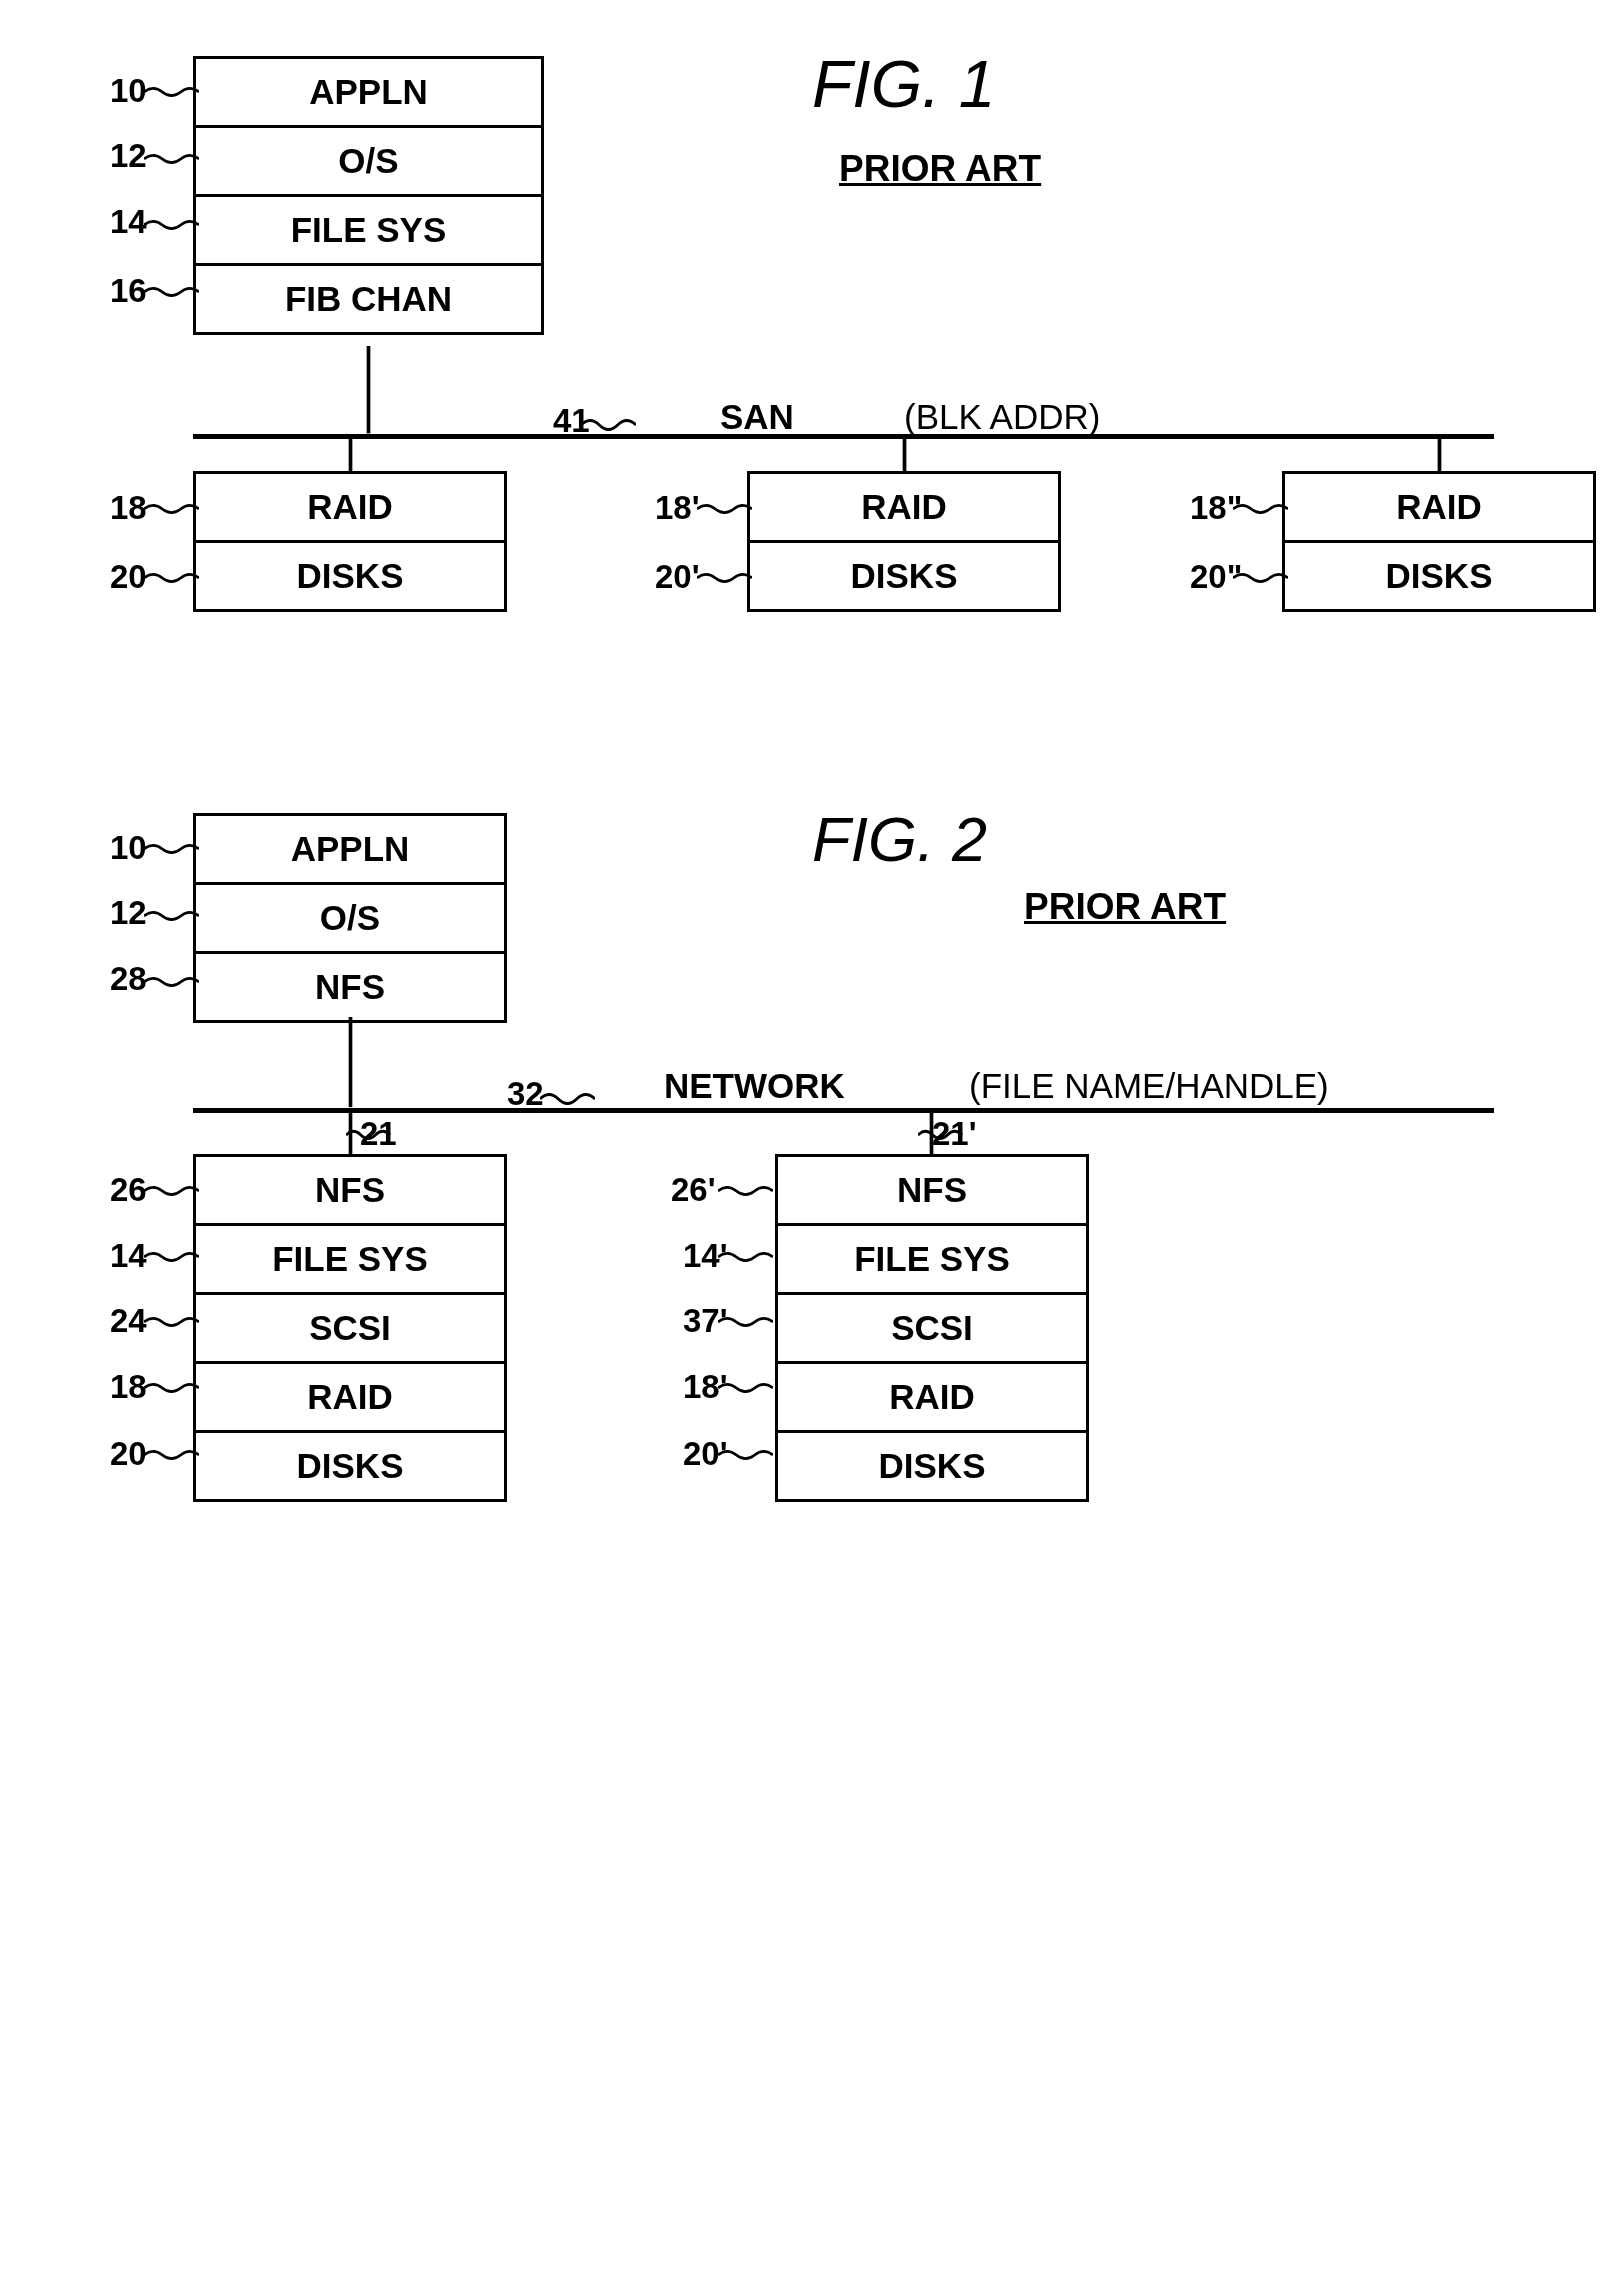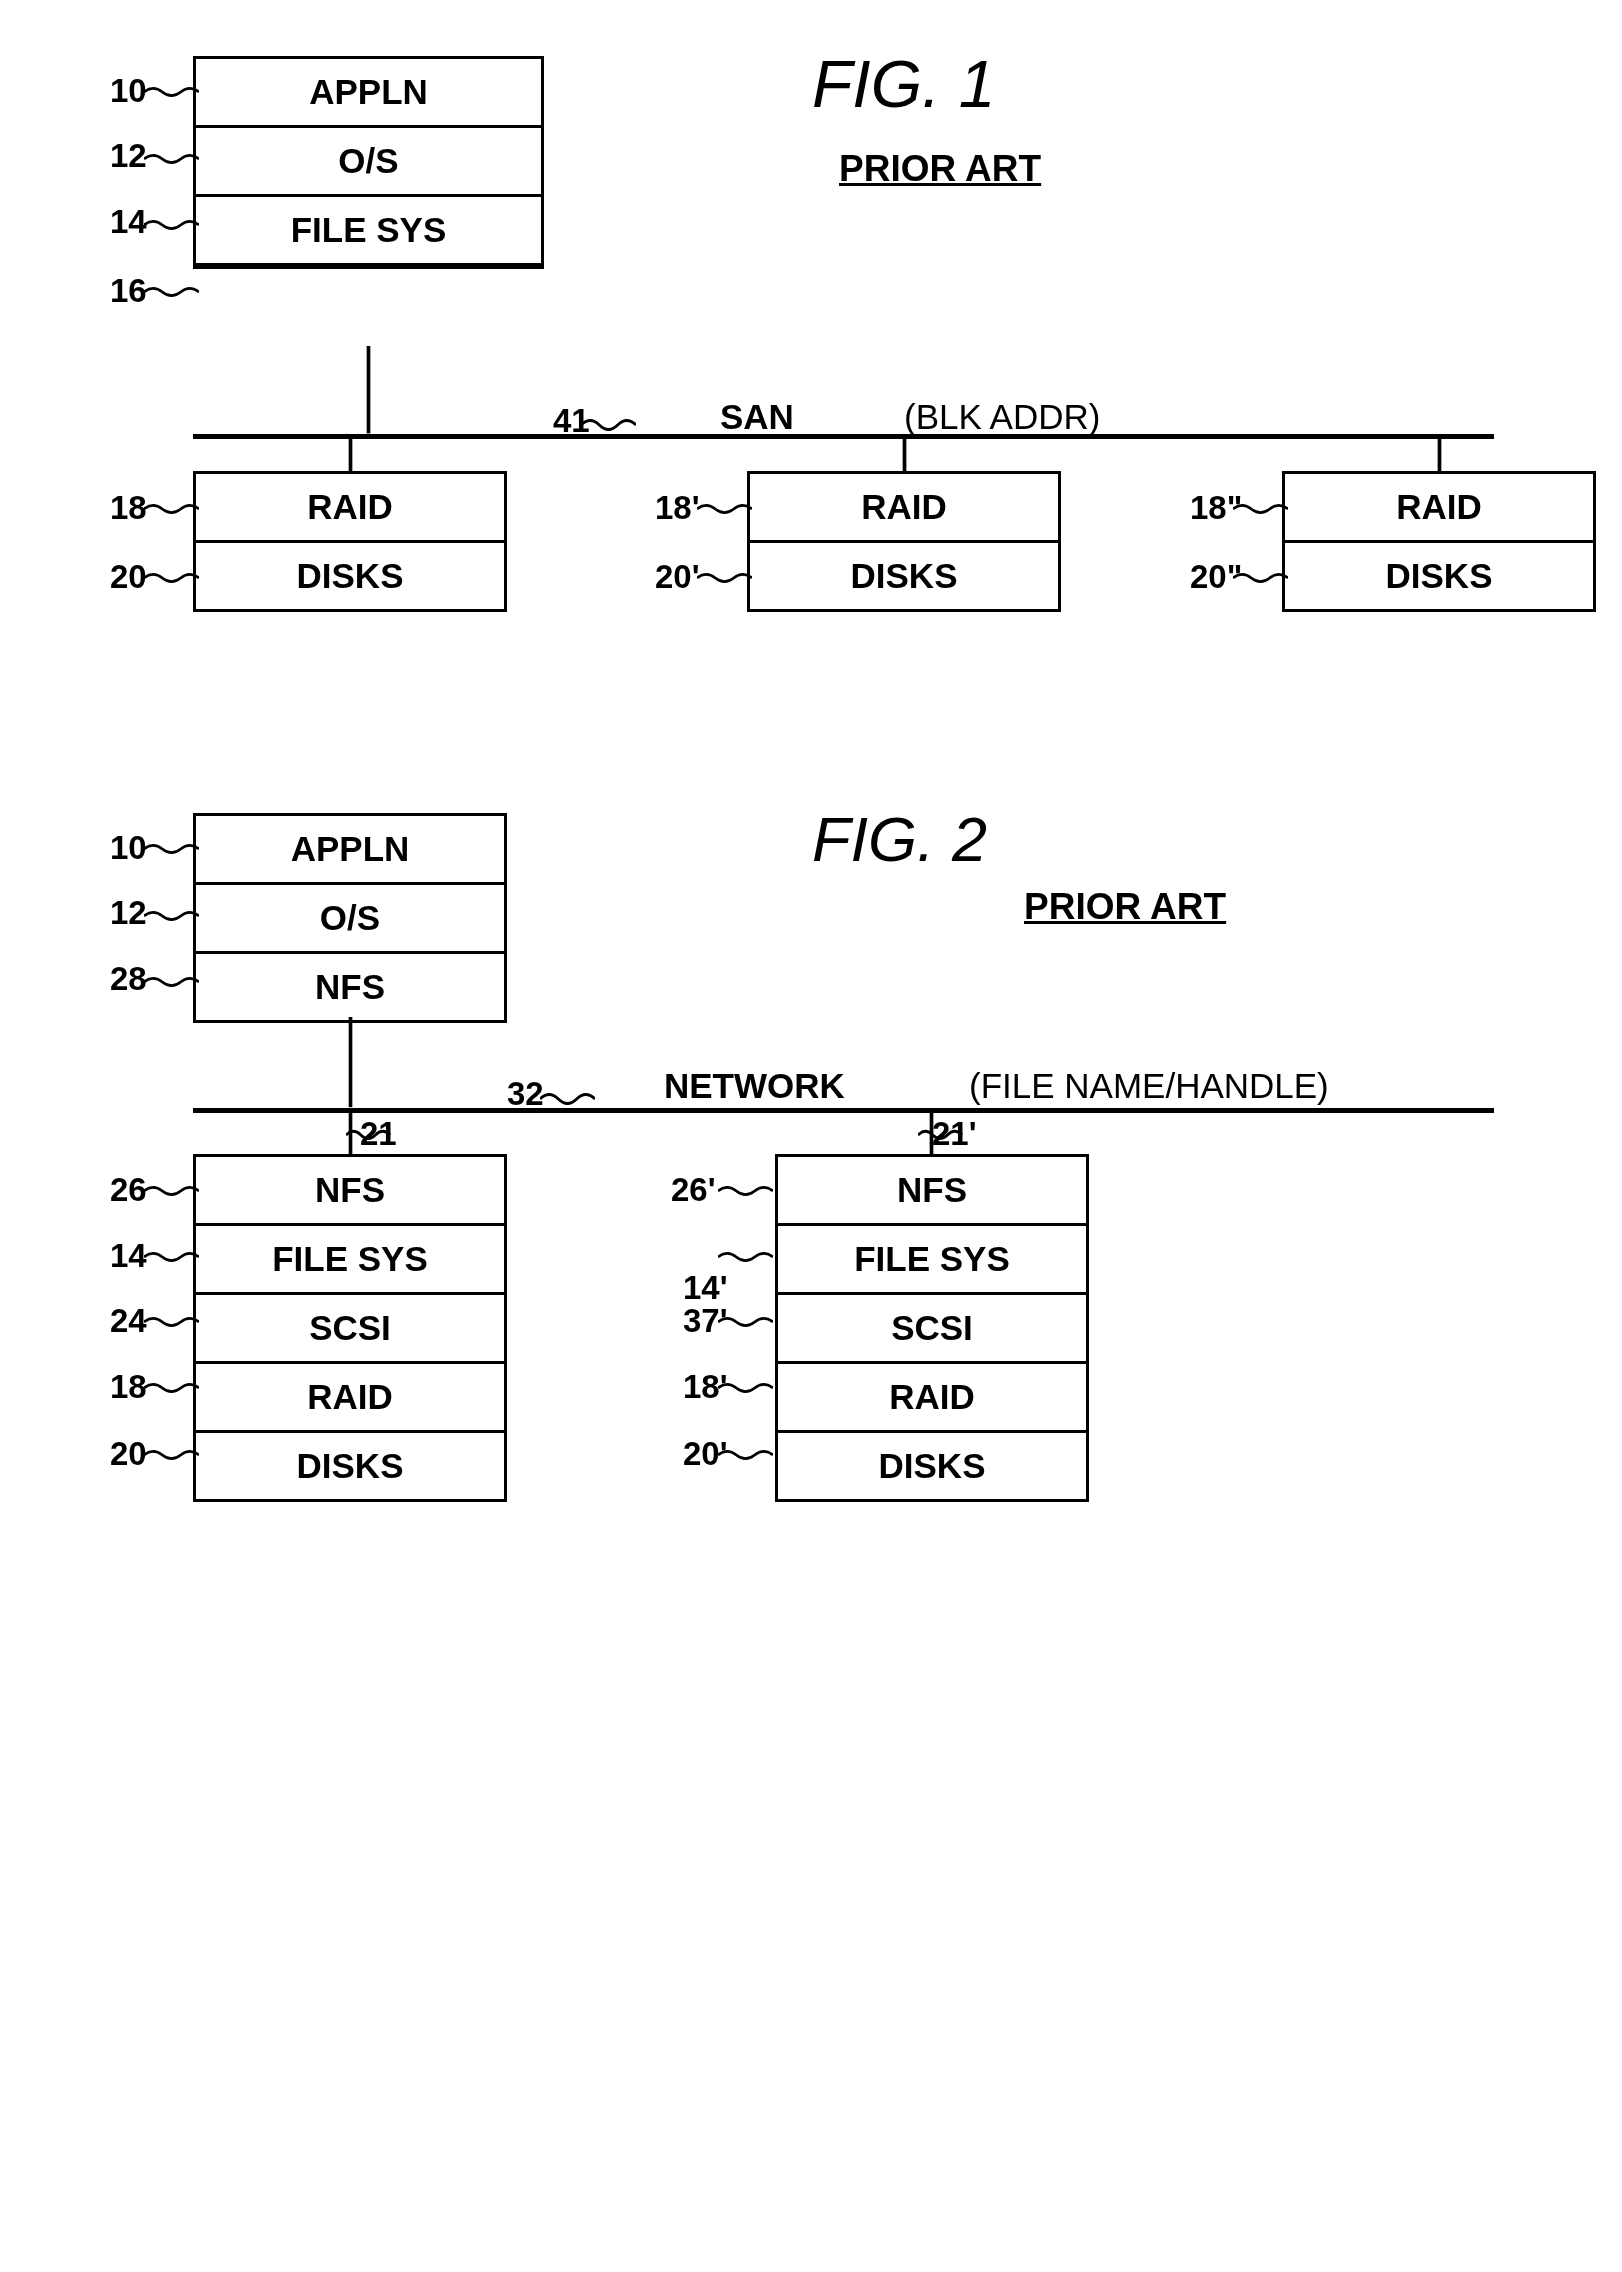--- a/index.html
+++ b/index.html
@@ -32,20 +32,21 @@
 
     <div style="position:absolute; top:35px; left:55px; font-size:33px; font-weight:bold;">10</div>
     <div style="position:absolute; top:100px; left:55px; font-size:33px; font-weight:bold;">12</div>
     <div style="position:absolute; top:166px; left:55px; font-size:33px; font-weight:bold;">14</div>
     <div style="position:absolute; top:235px; left:55px; font-size:33px; font-weight:bold;">16</div>
 
     <div style="position:absolute; top:18.5px; left:138px; width:351px; border:3.7px solid #000; display:flex; flex-direction:column;">
       <div style="border-bottom:3.7px solid #000; text-align:center; font-size:35px; font-weight:bold; padding:13px 9.2px;">APPLN</div>
       <div style="border-bottom:3.7px solid #000; text-align:center; font-size:35px; font-weight:bold; padding:13px 9.2px;">O/S</div>
       <div style="border-bottom:3.7px solid #000; text-align:center; font-size:35px; font-weight:bold; padding:13px 9.2px;">FILE SYS</div>
+      <div style="text-align:center; font-size:35px; font-weight:bold; padding:13px 9.2px;">FIB CHAN</div>
     </div>
 
     <div style="position:absolute; top:397px; left:138px; right:74px; height:4.6px; background:#000;"></div>
 
     <div style="position:absolute; top:365px; left:498px; font-size:33px; font-weight:bold;">41</div>
 
     <svg style="position:absolute; top:374px; left:526px;" width="55" height="28" viewBox="0 0 60 30">
       <path d="M0,15 Q10,5 20,15 Q30,25 40,15 Q50,5 60,15" stroke="#000" stroke-width="3" fill="none"></path>
     </svg>
 
@@ -212,21 +213,21 @@
     <svg style="position:absolute; top:317px; left:277px;" width="37" height="46" viewBox="0 0 40 50">
       <line x1="20" y1="0" x2="20" y2="48" stroke="#000" stroke-width="4"></line>
     </svg>
 
     <div style="position:absolute; top:321px; left:877px; font-size:33px; font-weight:bold;">21'</div>
     <svg style="position:absolute; top:330px; left:863px;" width="46" height="22" viewBox="0 0 50 24">
       <path d="M0,12 Q8,4 16,12 Q24,20 32,12 Q40,4 48,12" stroke="#000" stroke-width="3" fill="none"></path>
     </svg>
 
     <div style="position:absolute; top:377px; left:616px; font-size:33px; font-weight:bold;">26'</div>
-    <div style="position:absolute; top:443px; left:628px; font-size:33px; font-weight:bold;margin-top:32px;">14'</div>
+    <div style="position:absolute; top:443px; left:628px; font-size:33px; font-weight:bold;">14'</div>
     <div style="position:absolute; top:508px; left:628px; font-size:33px; font-weight:bold;">37'</div>
     <div style="position:absolute; top:574px; left:628px; font-size:33px; font-weight:bold;">18'</div>
     <div style="position:absolute; top:641px; left:628px; font-size:33px; font-weight:bold;">20'</div>
 
     <svg style="position:absolute; top:386px; left:663px;" width="55" height="22" viewBox="0 0 60 24">
       <path d="M0,12 Q10,4 20,12 Q30,20 40,12 Q50,4 60,12" stroke="#000" stroke-width="3" fill="none"></path>
     </svg>
     <svg style="position:absolute; top:452px; left:663px;" width="55" height="22" viewBox="0 0 60 24">
       <path d="M0,12 Q10,4 20,12 Q30,20 40,12 Q50,4 60,12" stroke="#000" stroke-width="3" fill="none"></path>
     </svg>

